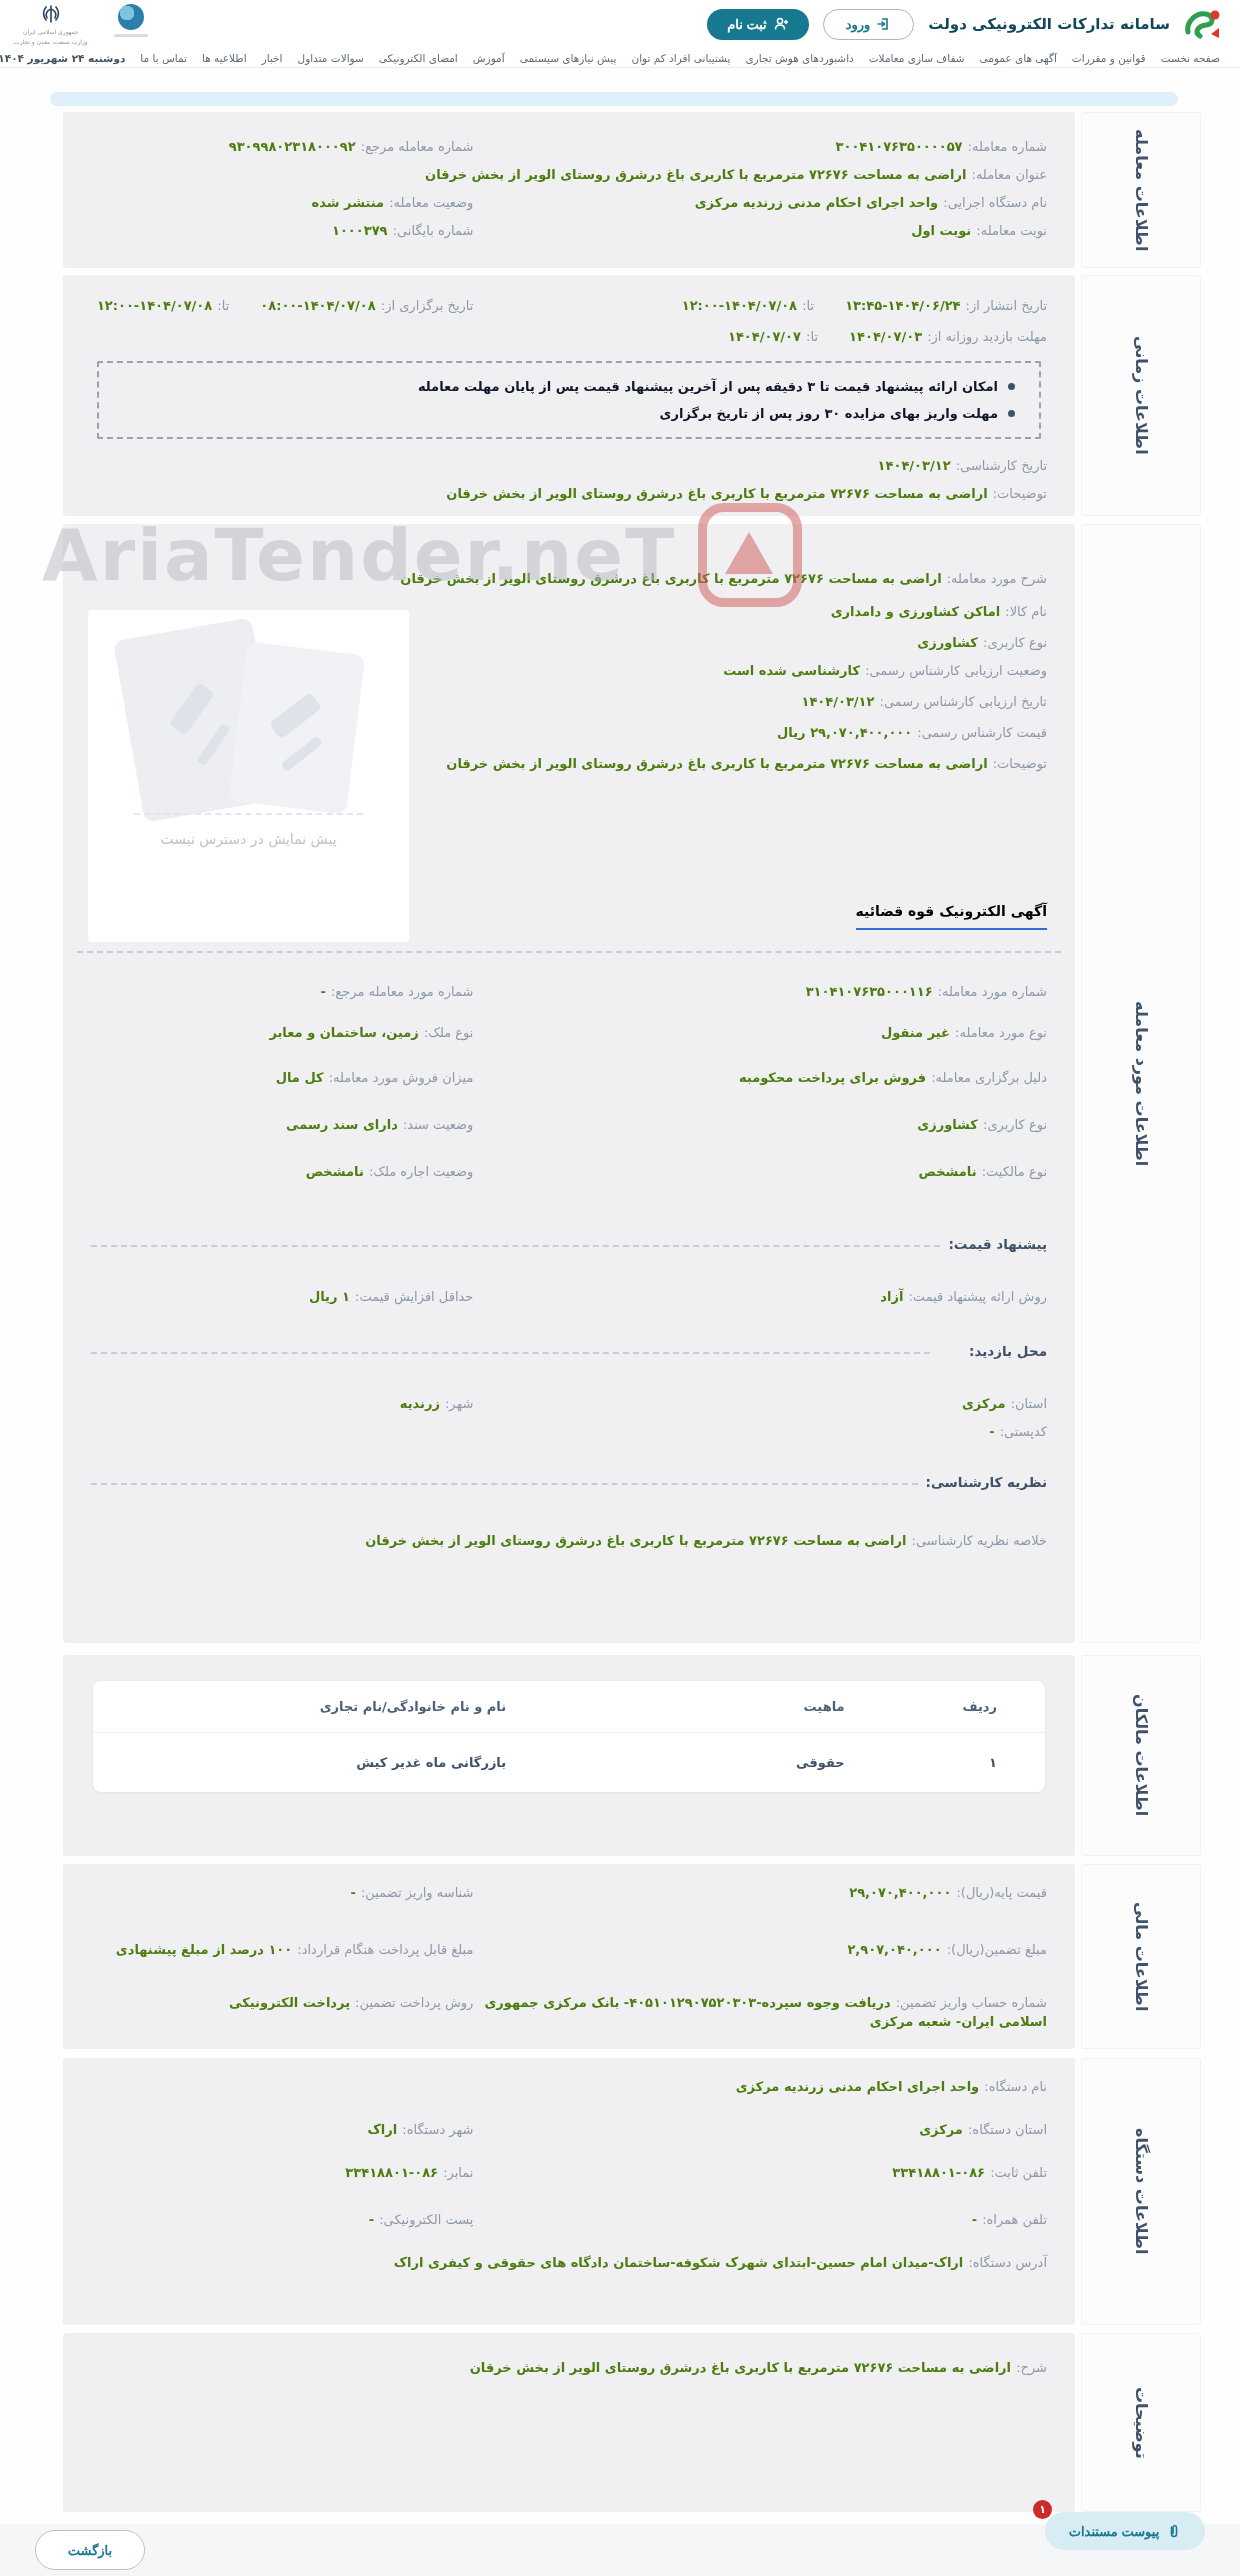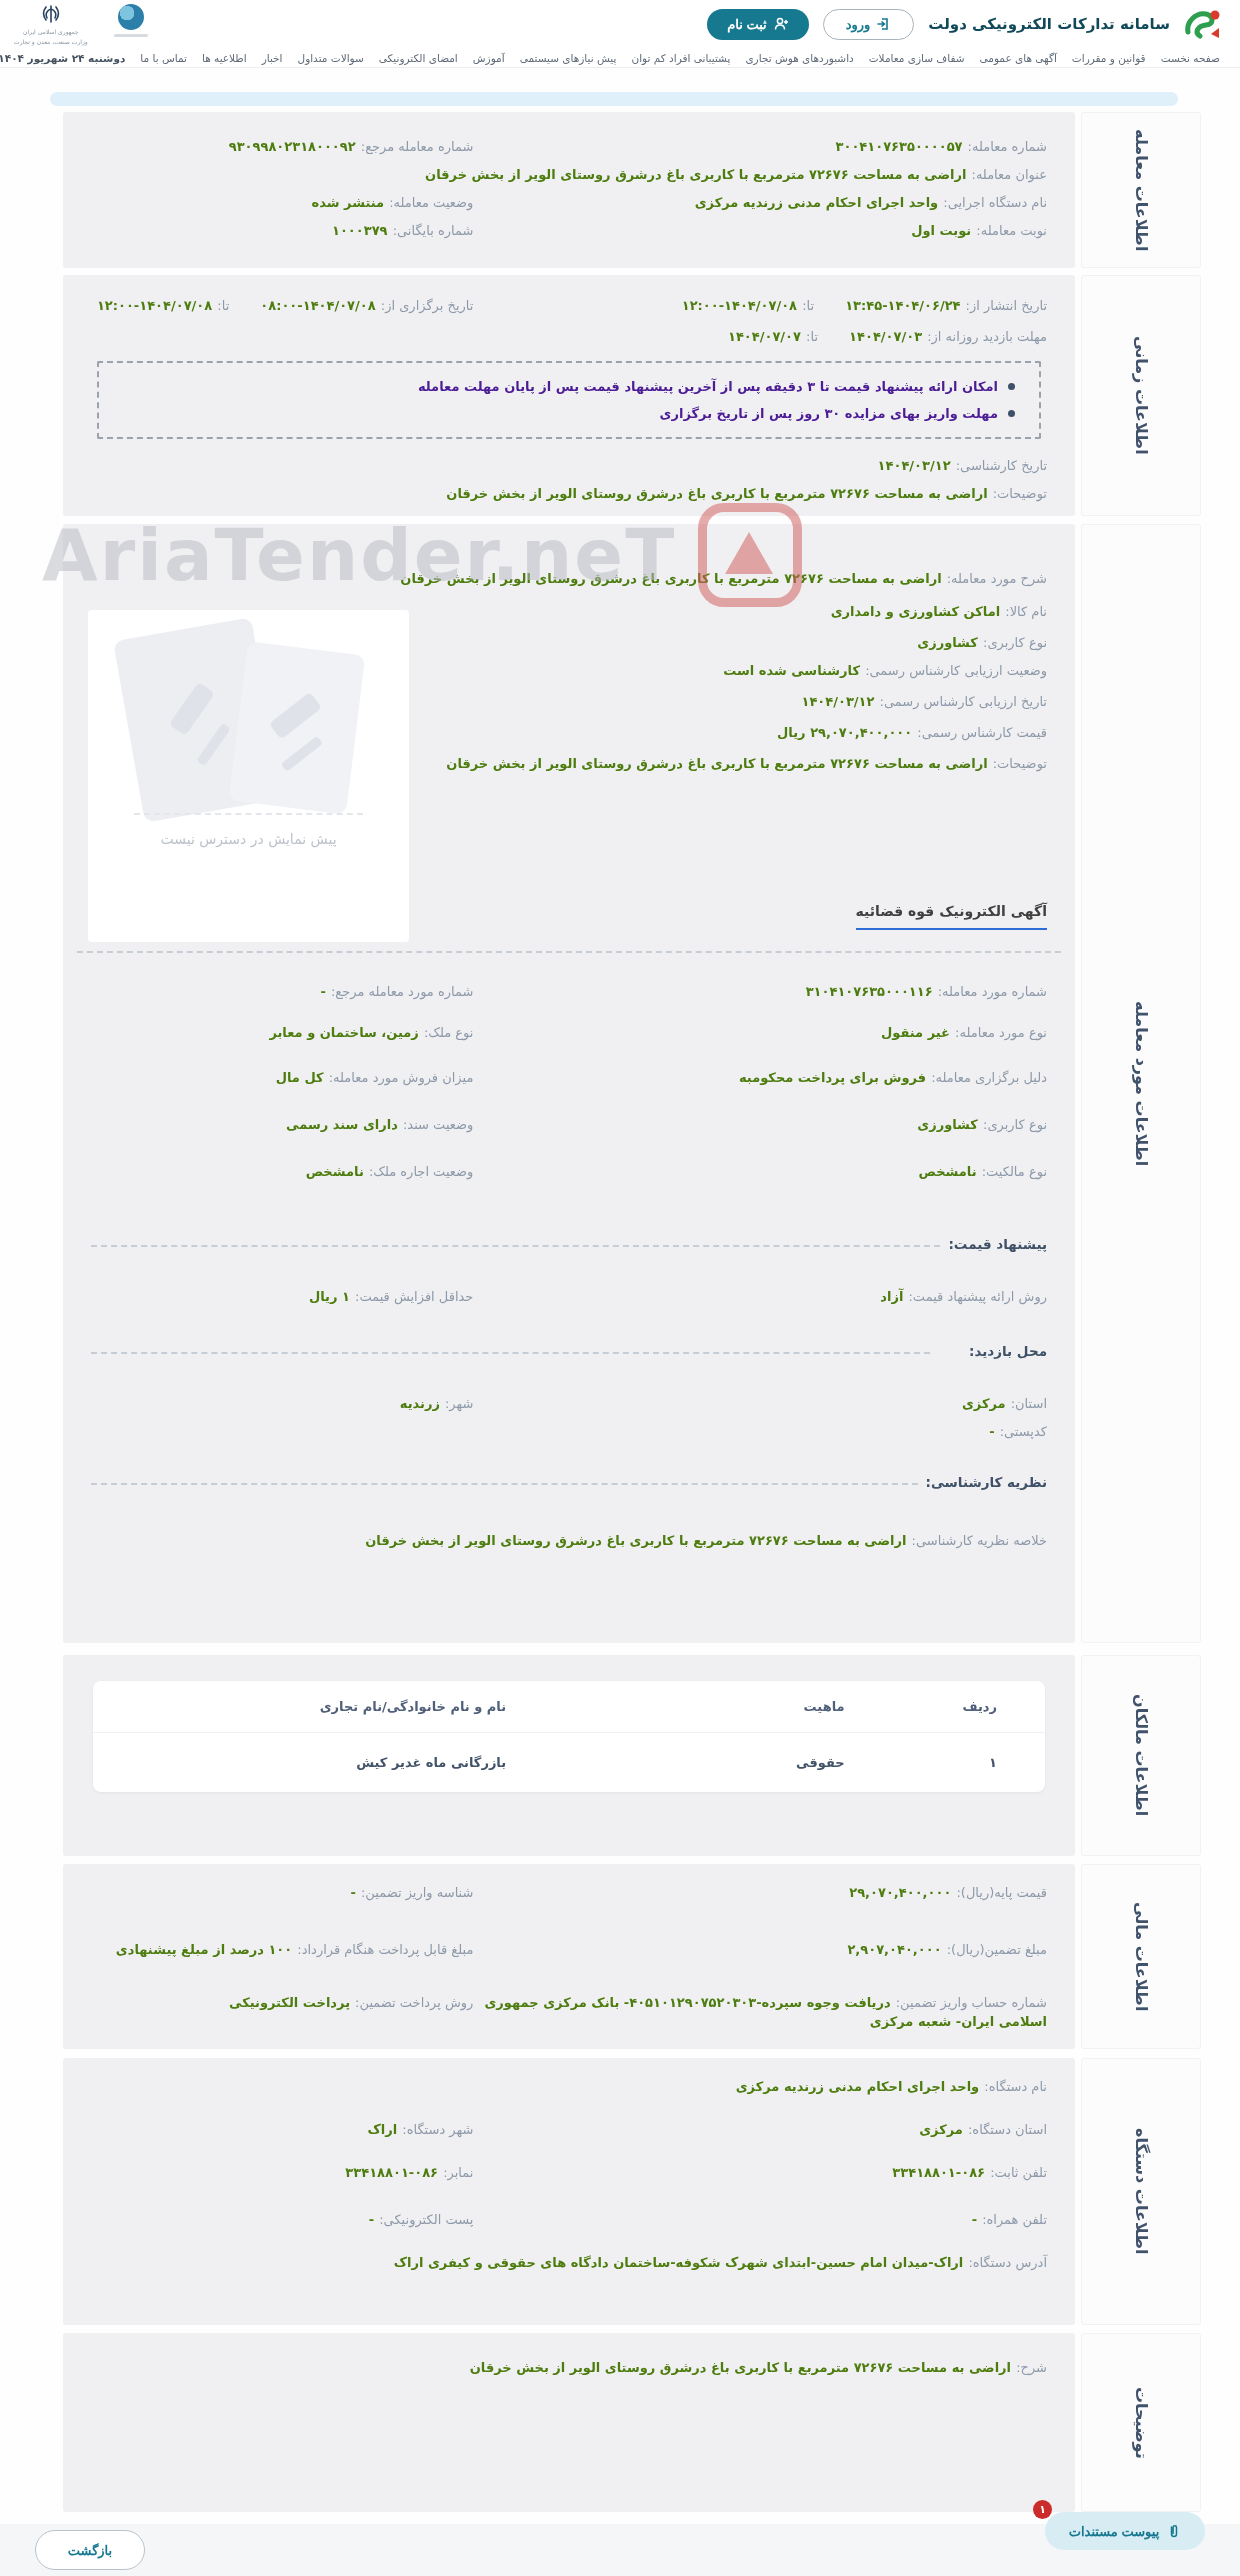--- a/index.html
+++ b/index.html
@@ -38,33 +38,33 @@
   .fcell-full { width:100%; }
   .lbl { font-size:13px; color:#8d99a9; }
   .val { font-size:13px; color:#4d7c0f; font-weight:700; }
   .inline-to { margin-inline-start:26px; }
 
   
   .note-box { border:2px dashed #9aa3ad; border-radius:2px; margin:16px 6px 0 6px; padding:16px 24px; }
   .note-line { display:flex; align-items:center; gap:10px; margin-bottom:12px; }
   .note-line:last-child { margin-bottom:0; }
   .bullet-dot { width:7px; height:7px; border-radius:50%; background:#3f5168; flex:0 0 auto; }
-  .note-txt { font-size:13px; font-weight:700; color:#4c1d95; }
+  .note-txt { font-size:13px; font-weight:700; color:#0f172a; }
 
   
   .shifted { margin-inline-end:351px; } 
   .preview-box { position:absolute; left:25px; top:86px; width:321px; height:332px; background:#ffffff; border-radius:4px; overflow:hidden; }
   .frame { position:absolute; background:#eceef2; border-radius:10px; }
   .frame.f1 { width:140px; height:184px; left:40px; top:18px; transform:rotate(-10deg); }
   .frame.f2 { width:118px; height:160px; left:150px; top:38px; transform:rotate(7deg); background:#f1f2f5; }
   .gavel-head { position:absolute; width:52px; height:20px; background:#dfe3e9; border-radius:5px; transform:rotate(-45deg); }
   .gavel-handle { position:absolute; width:10px; height:46px; background:#dfe3e9; border-radius:4px; transform:rotate(45deg); }
   .preview-rule { position:absolute; left:46px; right:46px; top:203px; border-top:2px dashed #e3e6ea; }
   .preview-cap { position:absolute; left:0; right:0; top:221px; text-align:center; font-size:14px; color:#bcc2cb; }
-  .jlink { position:absolute; top:379px; right:28px; font-size:14px; font-weight:700; color:#404040; border-bottom:2px solid #2e6cd6; padding-bottom:9px; cursor:pointer; }
+  .jlink { position:absolute; top:379px; right:28px; font-size:14px; font-weight:700; color:#000000; border-bottom:2px solid #2e6cd6; padding-bottom:9px; cursor:pointer; }
   .dash-hr { position:absolute; top:427px; left:14px; right:14px; border-top:2px dashed #c7cdd5; }
   .sub-fields { position:absolute; top:447px; left:28px; right:28px; }
   .grp-head { display:flex; align-items:center; margin-bottom:0; }
   .grp-title { font-size:13.5px; font-weight:700; color:#3f5168; white-space:nowrap; }
   .grp-dashes { flex:1 1 auto; border-top:2px dashed #c7cdd5; margin-inline-start:8px; transform:translateY(2px); }
 
   
   .owners-card { background:#fff; border-radius:8px; box-shadow:0 1px 3px rgba(40,60,90,.07); margin:10px 2px 0 2px; overflow:hidden; }
   .otable { width:100%; border-collapse:collapse; }
   .otable th { font-size:13px; color:#50607a; font-weight:700; padding:18px 10px; border-bottom:1px solid #eef0f3; }

